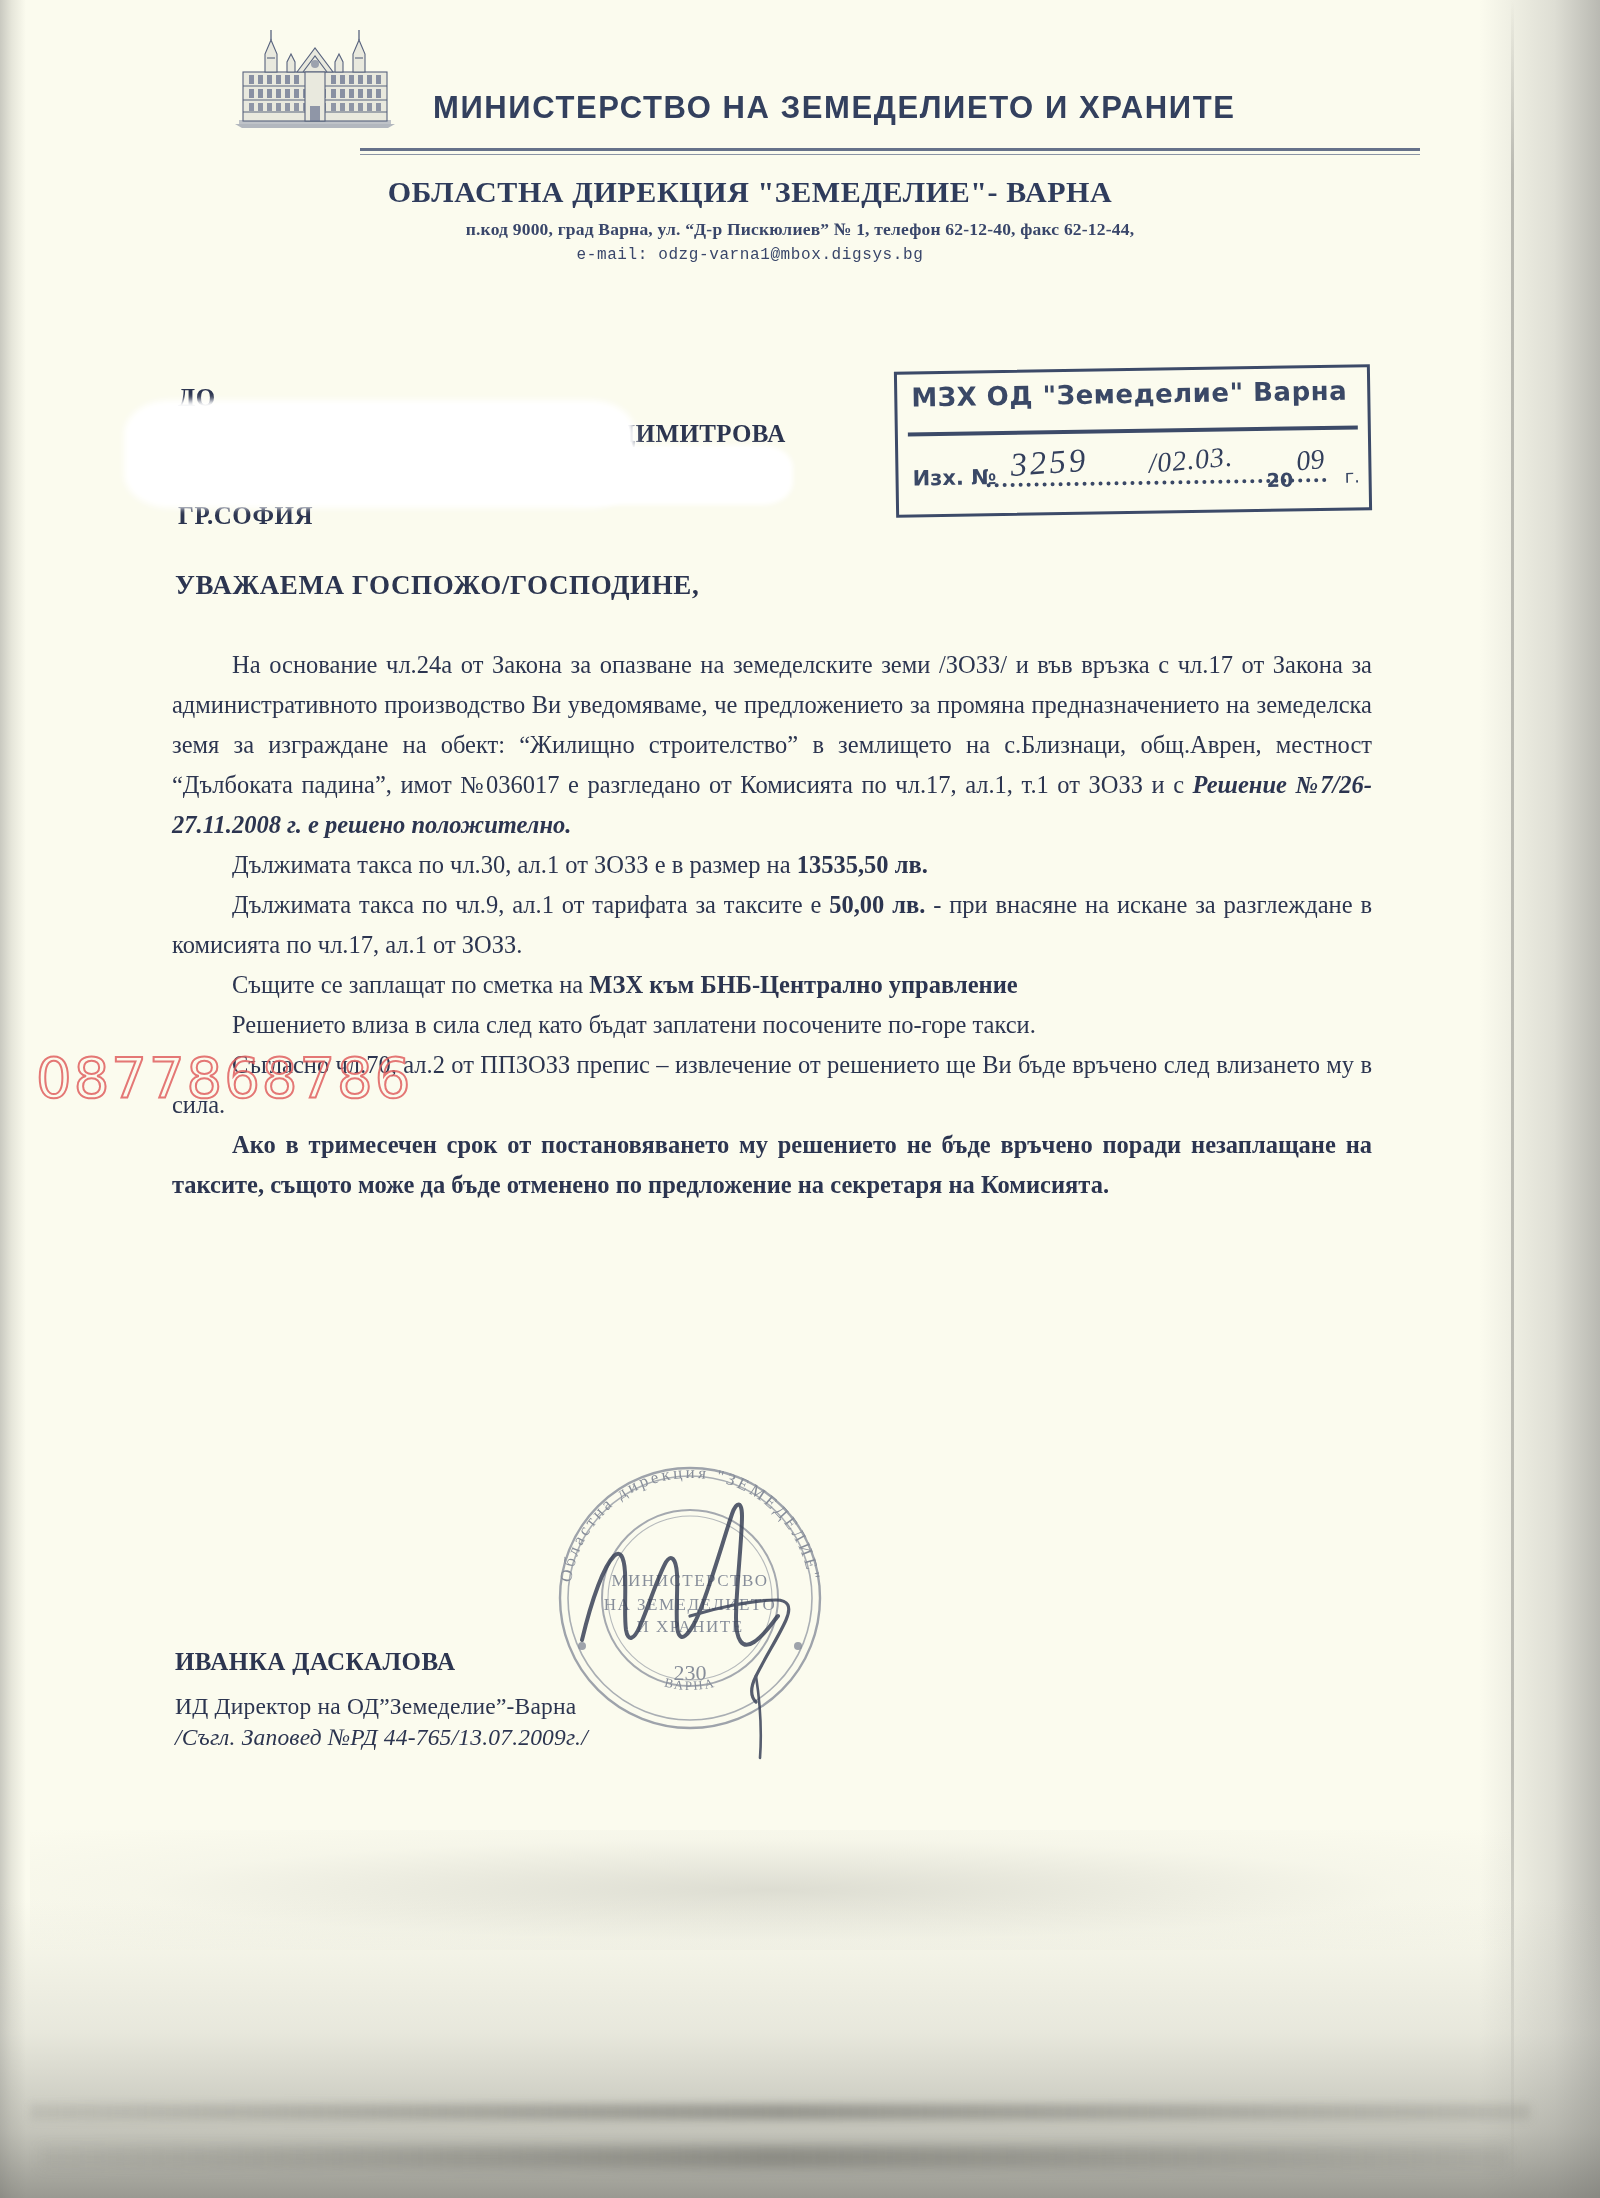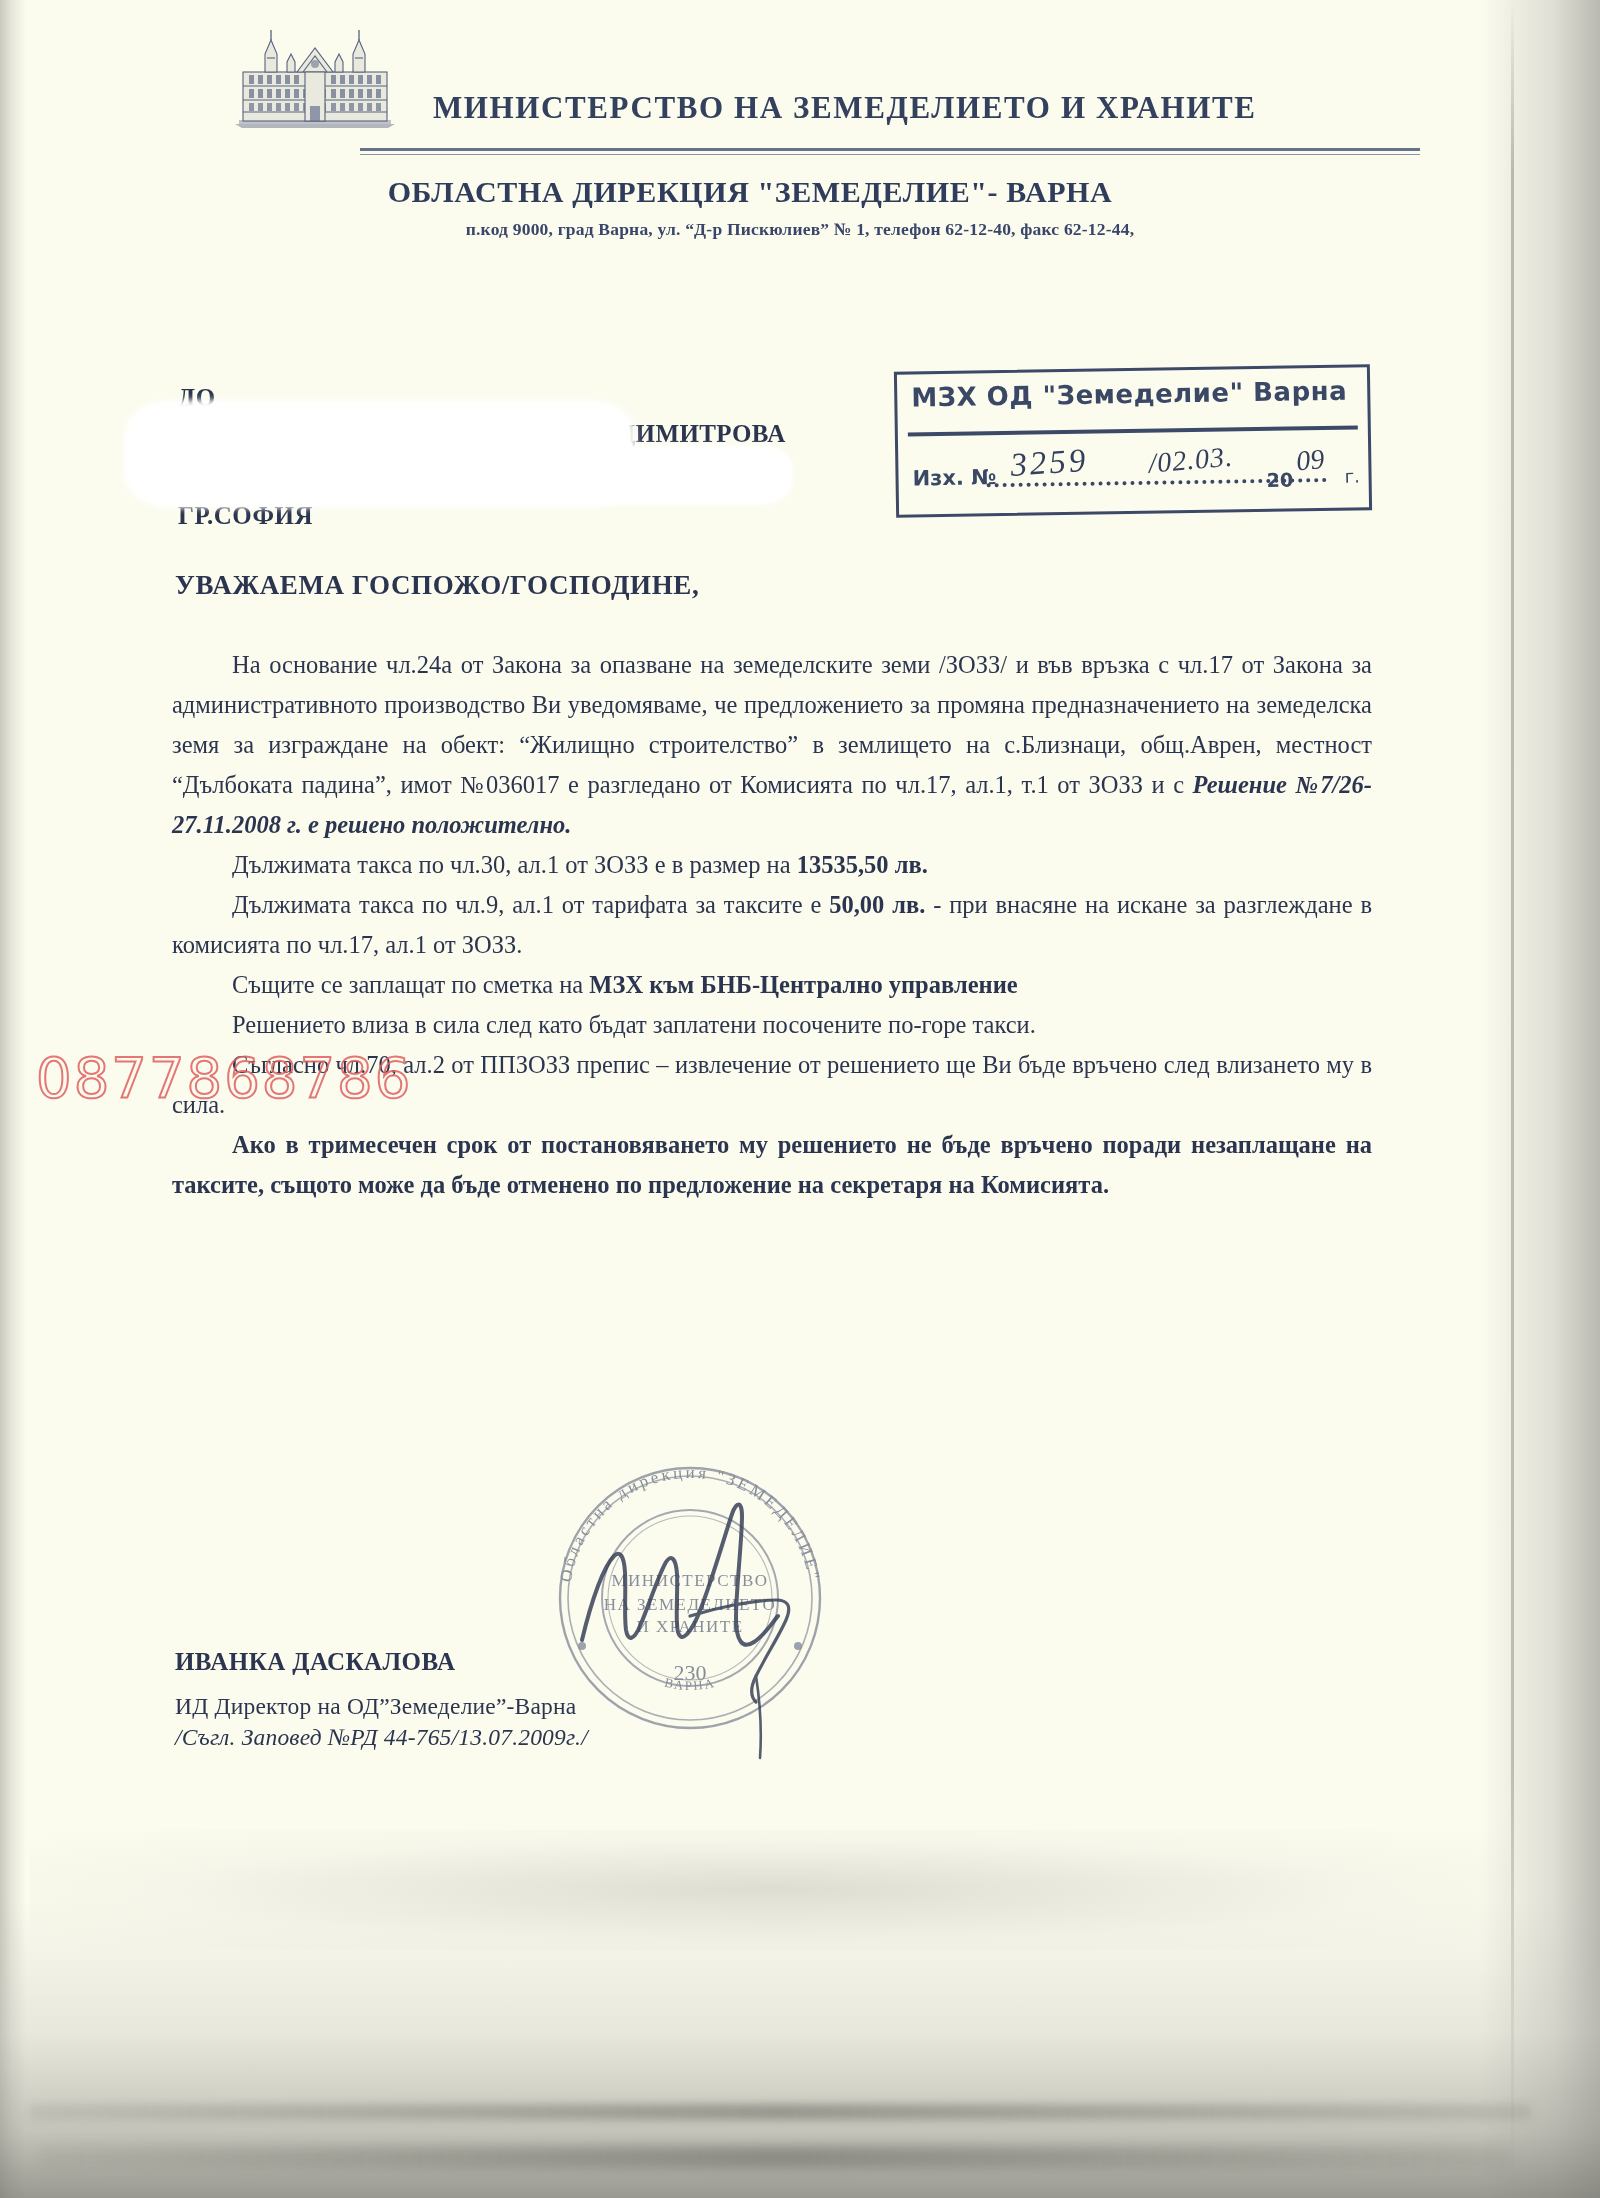--- a/index.html
+++ b/index.html
@@ -85,21 +85,21 @@
     justify-content: flex-start;
     padding-left: 225px;
   }
   .crest {
     width: 180px;
     height: 106px;
     flex: 0 0 auto;
     opacity: 0.92;
   }
   .ministry-title {
-    font-family: Liberation Serif, serif;
+    font-family: Liberation Sans, sans-serif;
     font-weight: bold;
     font-size: 31px;
     letter-spacing: 1.6px;
     color: #33405e;
     margin-left: 28px;
     margin-bottom: 8px;
     white-space: nowrap;
   }
   .rule-wrap {
     margin: 14px auto 0 auto;
@@ -483,20 +483,21 @@
       <div class="ministry-title">МИНИСТЕРСТВО НА ЗЕМЕДЕЛИЕТО И ХРАНИТЕ</div>
     </div>
 
     <div class="rule-wrap">
       <div class="rule-thick"></div>
       <div class="rule-thin"></div>
     </div>
 
     <div class="org-name">ОБЛАСТНА ДИРЕКЦИЯ "ЗЕМЕДЕЛИЕ"- ВАРНА</div>
     <div class="org-contact">п.код 9000, град Варна, ул. “Д-р Пискюлиев” № 1, телефон 62-12-40, факс 62-12-44,</div>
+    <div class="org-email">e-mail: odzg-varna1@mbox.digsys.bg</div>
   </div>
 
   <div class="recipient">
     <div class="recip-to">ДО</div>
     <div class="recip-name-row">
       <div class="recip-name">ДИМИТРОВА</div>
       <div class="redaction"></div>
       <div class="redaction2"></div>
     </div>
     <div class="recip-city">ГР.СОФИЯ</div>

